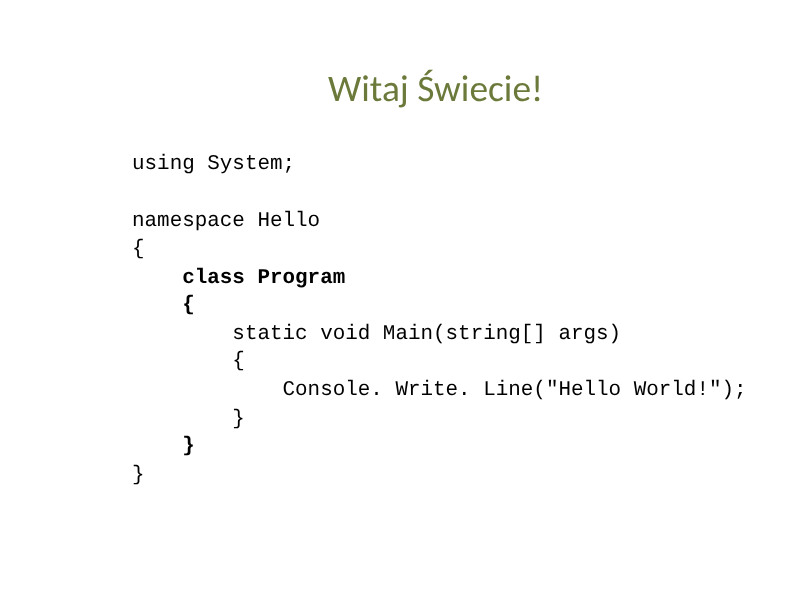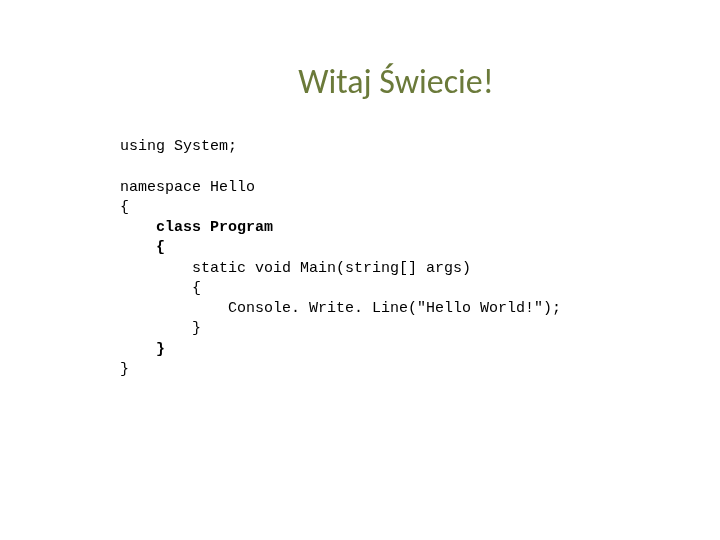--- a/index.html
+++ b/index.html
@@ -24,21 +24,21 @@
       font-family: Calibri, "Segoe UI", Arial, sans-serif;
       font-size: 34px;
       color: #6b7a3a;
       text-align: center;
       margin-bottom: 35px;
       margin-top: 5px;
       font-weight: 400;
     }
     .code {
       font-family: "Courier New", Courier, monospace;
-      font-size: 15px;
+      font-size: 19px;
       color: #000000;
       line-height: 1.35;
       white-space: pre;
     }
     .bold {
       font-weight: bold;
     }
   </style>
 </head>
 <body>

